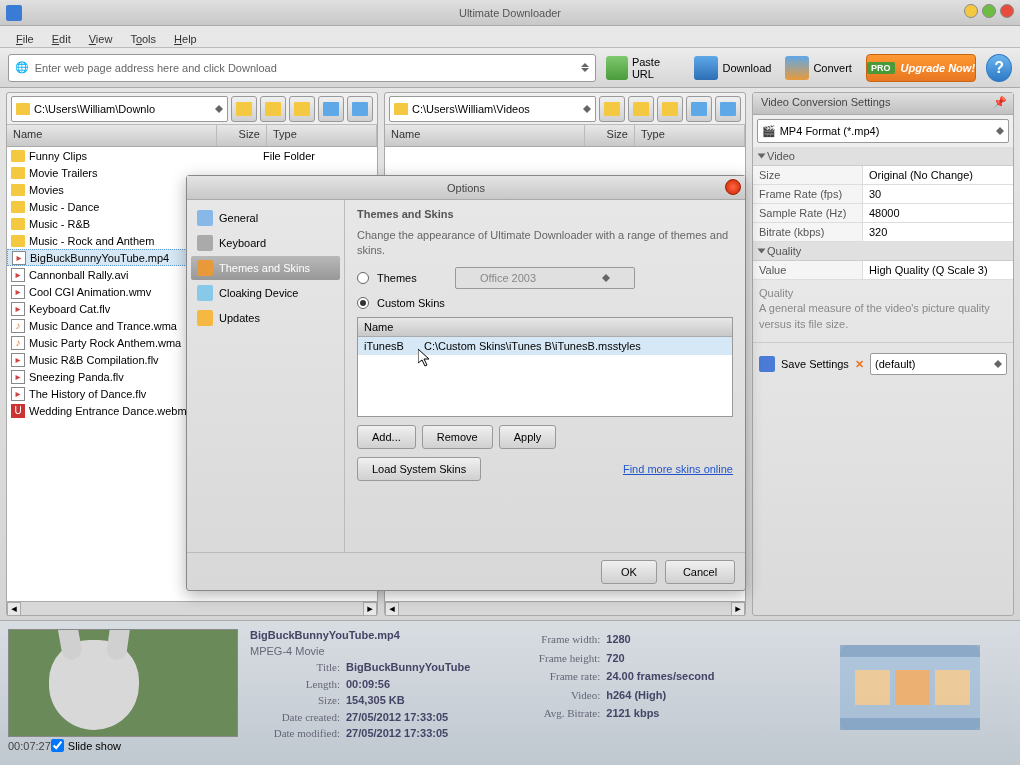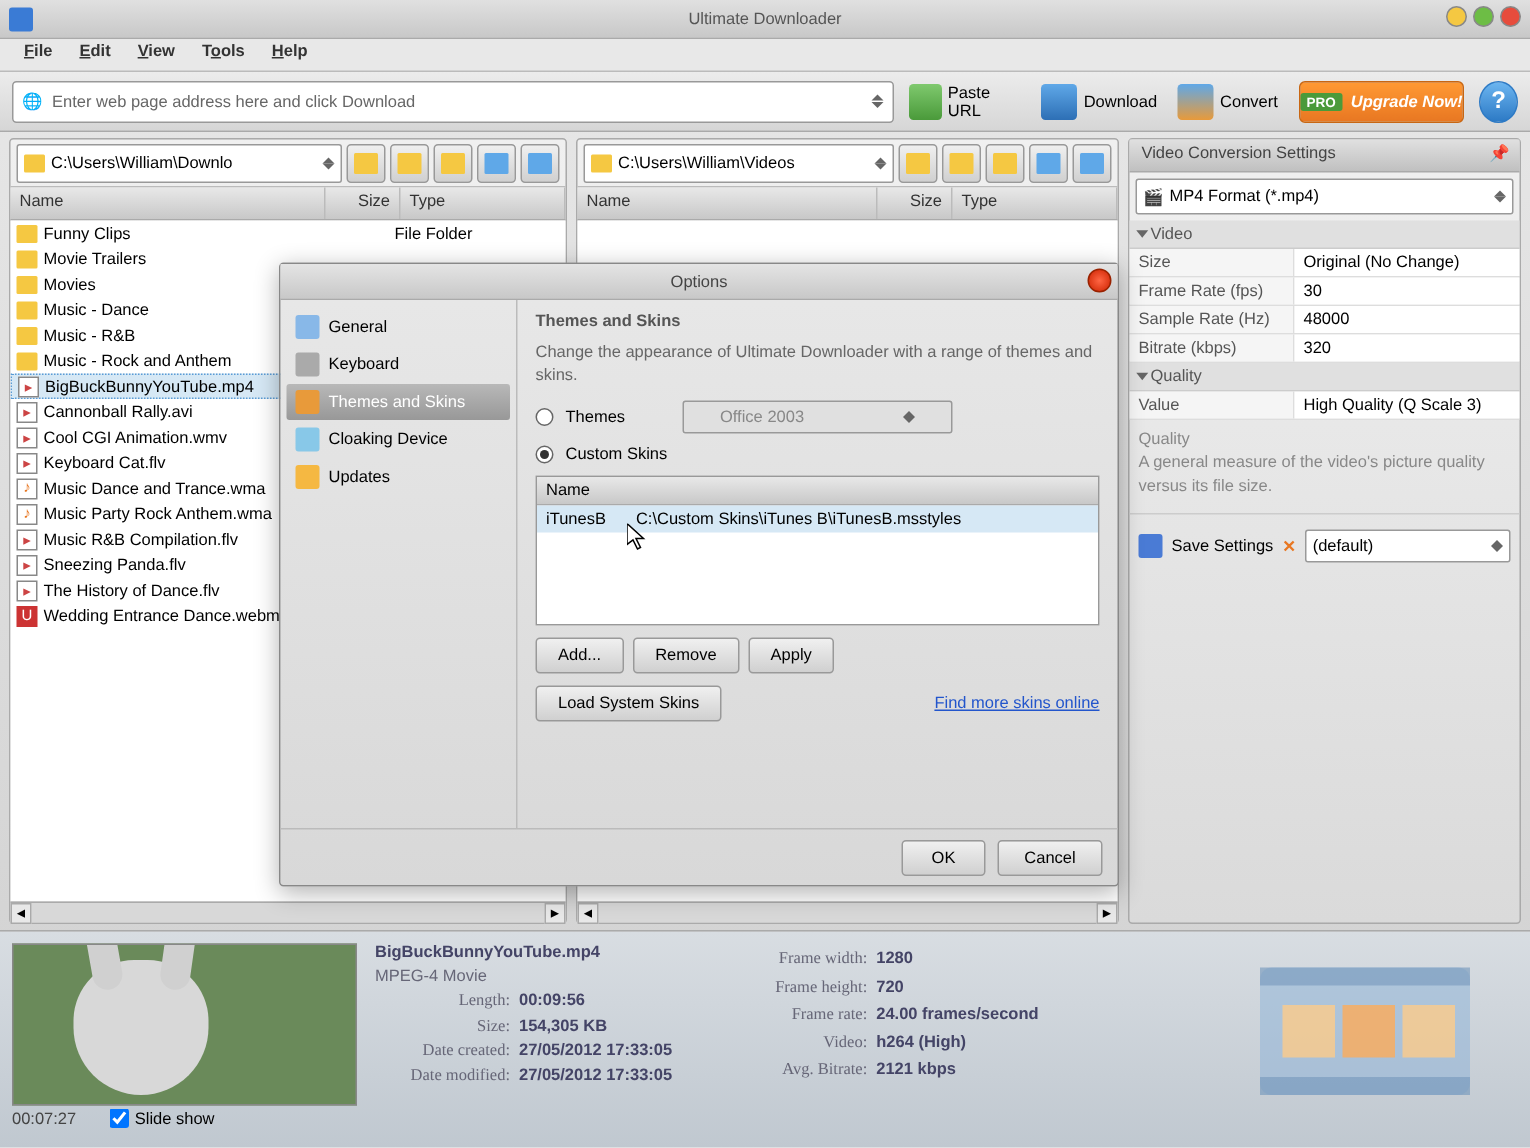--- a/index.html
+++ b/index.html
@@ -7,21 +7,21 @@
 
 .titlebar { height: 26px; background: linear-gradient(#e0e0e0, #c8c8c8); display: flex; align-items: center; justify-content: center; position: relative; border-bottom: 1px solid #aaa; }
 .titlebar-title { color: #555; font-size: 11px; }
 .window-controls { position: absolute; right: 6px; top: 4px; display: flex; gap: 4px; }
 .wc { width: 14px; height: 14px; border-radius: 50%; border: 1px solid #888; }
 .wc.min { background: #f5c842; }
 .wc.max { background: #6dbd45; }
 .wc.close { background: #e74c3c; }
 .app-icon-sm { position: absolute; left: 6px; top: 5px; width: 16px; height: 16px; background: #3a7bd5; border-radius: 2px; }
 
-.menubar { height: 22px; background: #e8e8e8; display: flex; align-items: flex-start; padding: 0 8px; gap: 2px; border-bottom: 1px solid #bbb; font-weight: bold; }
+.menubar { height: 22px; background: #e8e8e8; display: flex; align-items: flex-end; padding: 0 8px; gap: 2px; border-bottom: 1px solid #bbb; }
 .menu-item { padding: 2px 8px; cursor: pointer; color: #333; }
 .menu-item .ul { text-decoration: underline; }
 
 .toolbar { height: 40px; background: linear-gradient(#ececec, #d6d6d6); display: flex; align-items: center; padding: 4px 8px; border-bottom: 1px solid #aaa; gap: 6px; }
 .url-input { flex: 0 0 588px; height: 28px; background: #fff; border: 1px solid #999; border-radius: 3px; display: flex; align-items: center; padding: 0 6px; gap: 6px; color: #666; }
 .url-input .dd { margin-left: auto; display: flex; flex-direction: column; gap: 1px; }
 .arr { width: 0; height: 0; border-left: 4px solid transparent; border-right: 4px solid transparent; }
 .arr.up { border-bottom: 4px solid #666; }
 .arr.down { border-top: 4px solid #666; }
 .tb-btn { display: flex; align-items: center; gap: 4px; padding: 2px 4px; cursor: pointer; }
@@ -393,33 +393,37 @@
       </div>
     </div>
   </div>
 </div>
 
 <div class="status-area">
   <div class="thumb-box">
     <div class="thumb">
         <div class="bunny"></div>
       </div>
-    <div style="display:flex;gap:22px;align-items:center">
+    <div style="display:flex;gap:0;align-items:center">
       <span class="thumb-time">00:07:27</span>
       <label class="slide-chk">
         <input type="checkbox" checked="" style=""> 
           <span>Slide show</span>
       </label>
     </div>
   </div>
   <div class="meta-cols">
     <div class="meta-col">
       <div class="meta-title">BigBuckBunnyYouTube.mp4</div>
       <div style="color:#667">MPEG-4 Movie</div>
       <div id="meta-left">
+          <div class="meta-row">
+            <span class="meta-lbl">Title:</span>
+            <span class="meta-val">BigBuckBunnyYouTube</span>
+          </div>
           <div class="meta-row">
             <span class="meta-lbl">Length:</span>
             <span class="meta-val">00:09:56</span>
           </div>
           <div class="meta-row">
             <span class="meta-lbl">Size:</span>
             <span class="meta-val">154,305 KB</span>
           </div>
           <div class="meta-row">
             <span class="meta-lbl">Date created:</span>

